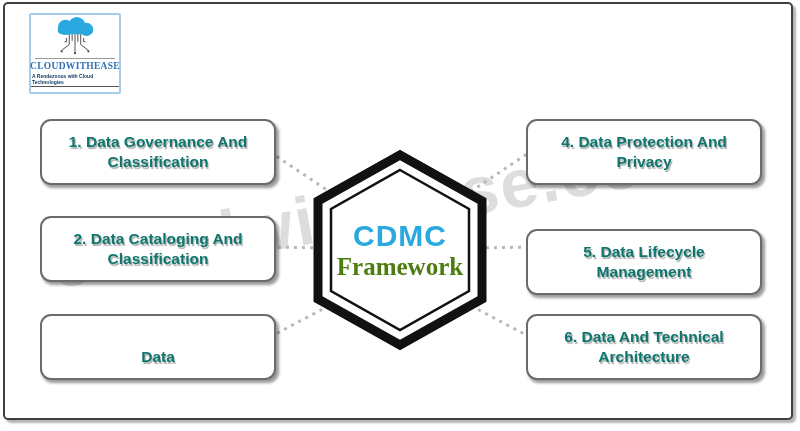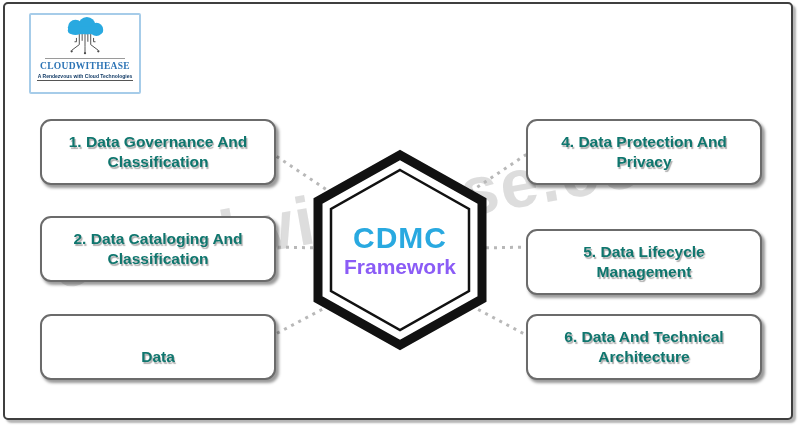--- a/index.html
+++ b/index.html
@@ -22,23 +22,23 @@
         display:flex;align-items:center;justify-content:center;text-align:center;}
   .node-label{font-weight:bold;font-size:15.5px;line-height:1.32;color:#0f766e;
               text-shadow:1.2px 1.5px 1px rgba(0,0,0,.32);}
   .n1{left:40px;top:119px;} .n2{left:40px;top:216px;} .n3{left:40px;top:314px;}
   .n4{left:526px;top:119px;} .n5{left:526px;top:216px;margin-top:13px;} .n6{left:526px;top:314px;}
   
   .hex-wrap{position:absolute;left:310px;top:148px;width:180px;height:204px;z-index:3;}
   .hex-text{position:absolute;left:310px;top:148px;width:180px;height:204px;z-index:4;
             display:flex;flex-direction:column;align-items:center;justify-content:center;}
   .hex-title{font-weight:bold;font-size:30px;color:#29a9e0;letter-spacing:1px;}
-  .hex-sub{font-weight:bold;font-size:21px;color:#8b5cf6;}
+  .hex-sub{font-weight:bold;font-size:25px;color:#4d7c0f;font-family:Liberation Serif, serif;}
   
-  .logo{position:absolute;left:29px;top:13px;width:112px;height:81px;z-index:3;background:#fff;
+  .logo{position:absolute;left:29px;top:13px;width:92px;height:81px;z-index:3;background:#fff;
         border:2px solid #a6cce9;border-radius:2px;box-sizing:border-box;
         display:flex;flex-direction:column;align-items:center;justify-content:flex-start;
         padding-top:2px;}
   .logo-rule{width:80px;border-top:1px solid #9a9a9a;margin:1px 0 2px 0;}
   .logo-name{font-family:"Liberation Serif",serif;font-weight:bold;font-size:9.5px;
              color:#2d74b5;letter-spacing:.3px;}
   .logo-tagline{font-size:5px;font-weight:bold;color:#123b66;border-bottom:1px solid #555;
                 padding:1px 1px 1px 1px;margin-top:1px;}
 </style>
 </head>

